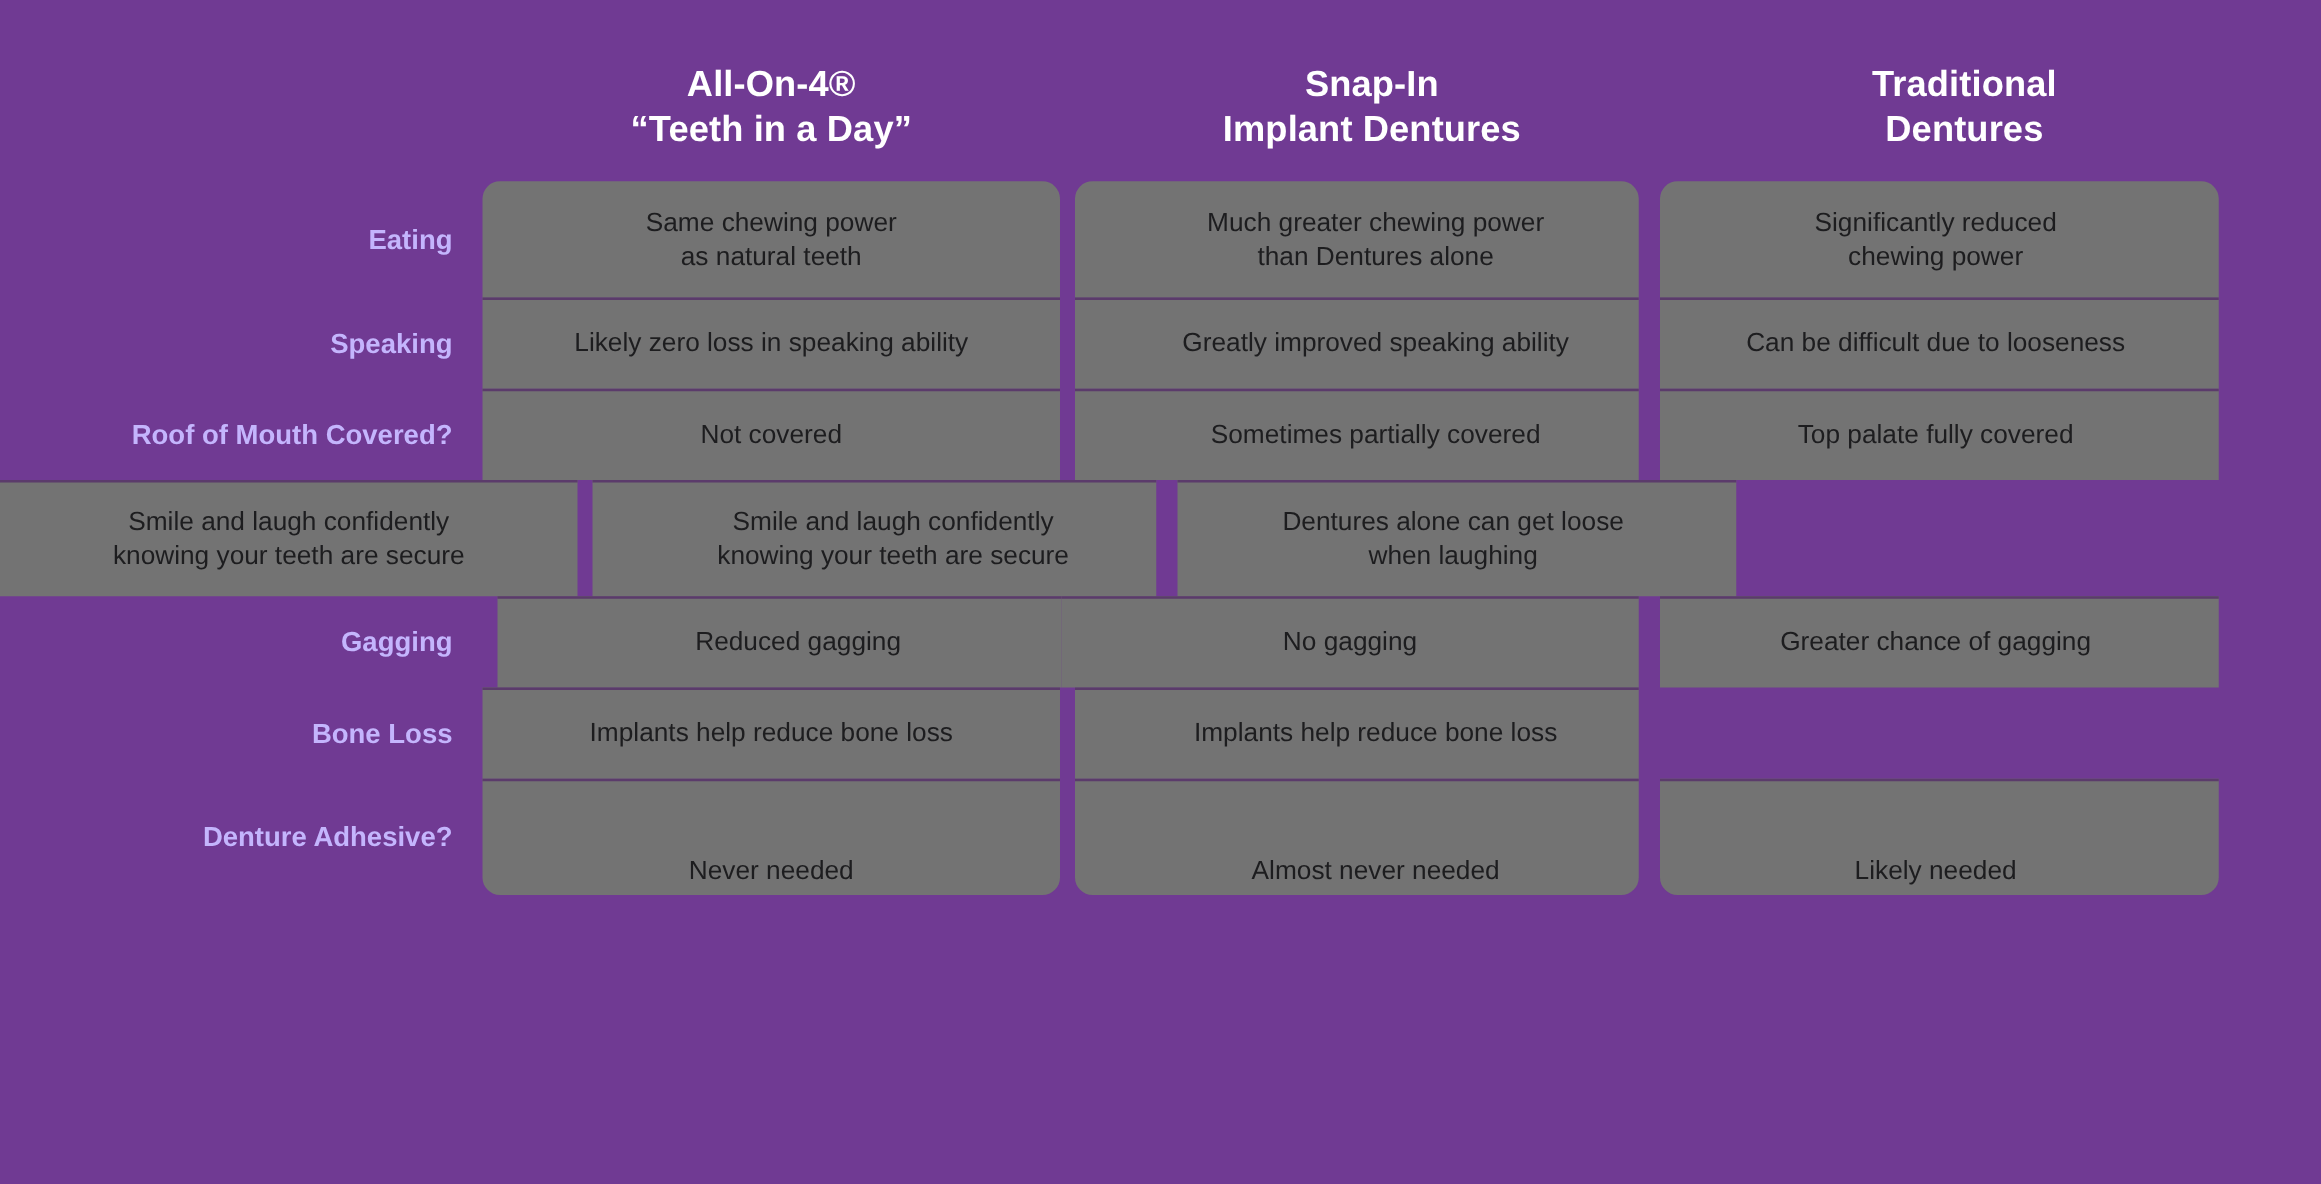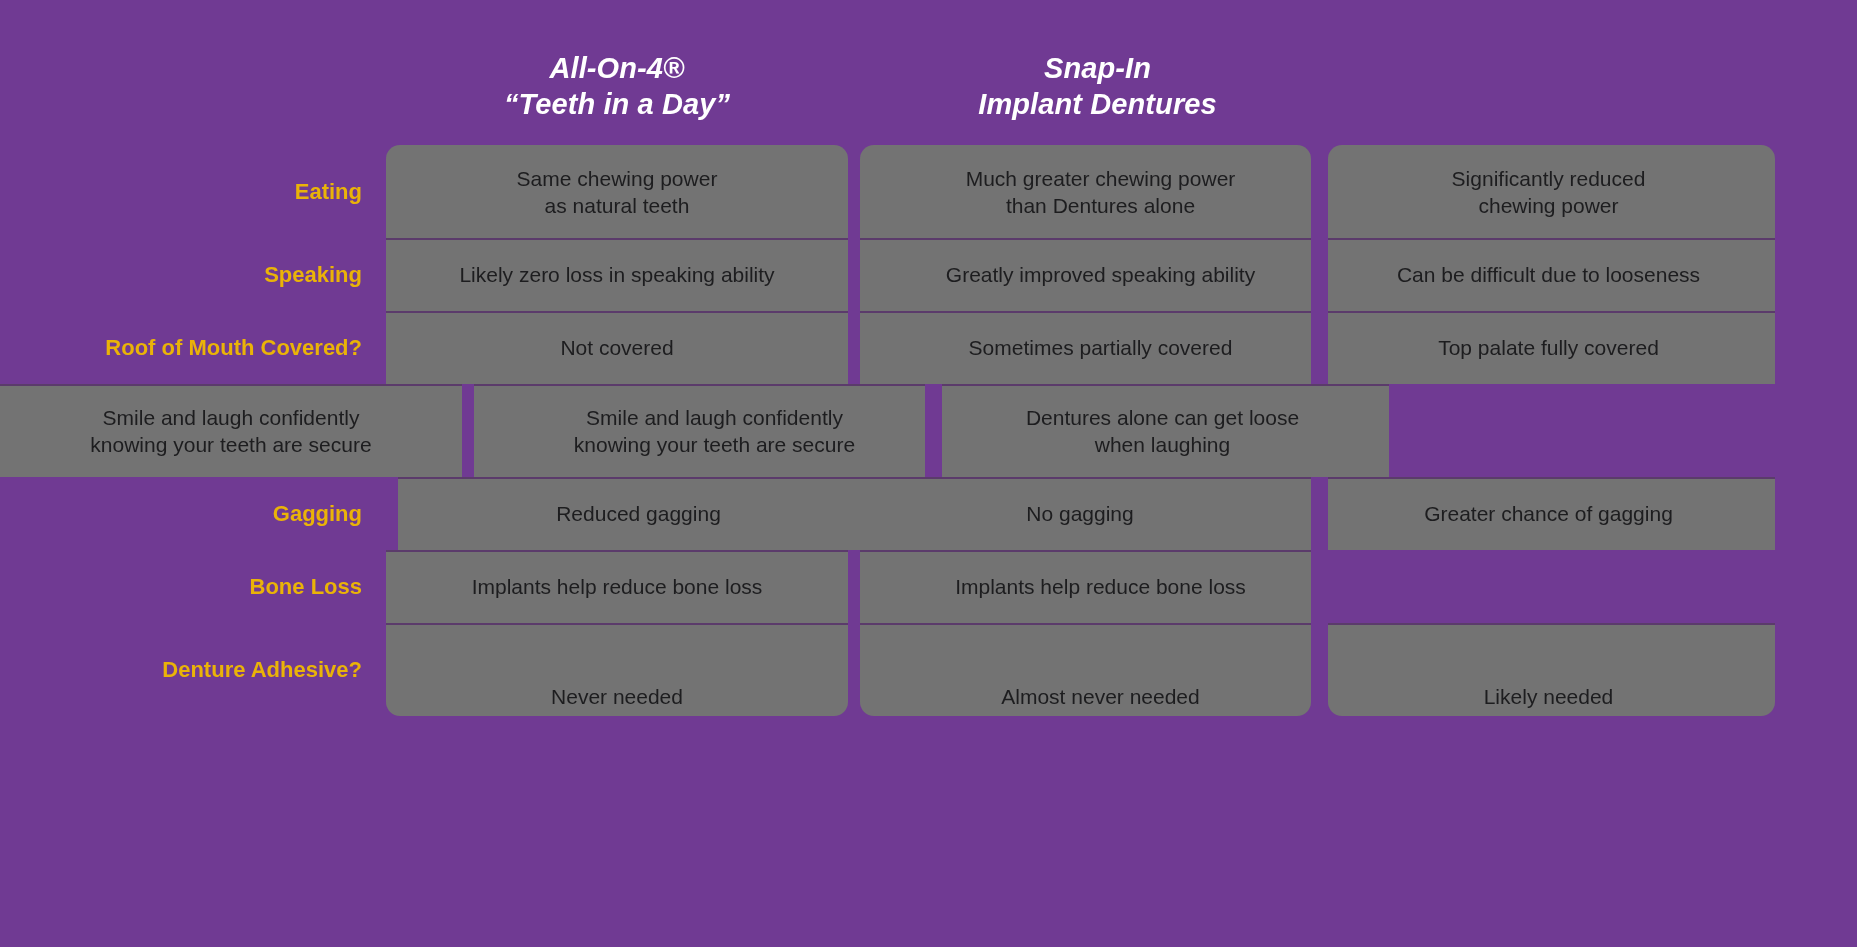--- a/index.html
+++ b/index.html
@@ -23,21 +23,20 @@
     box-sizing: border-box;
   }
 
   
   .headers {
     position: absolute;
     left: 0;
     top: 0;
     width: 1857px;
     height: 105px;
-    font-style: italic;
   }
   .col-header {
     position: absolute;
     top: 50px;
     color: #ffffff;
     font-weight: 700;
     font-size: 29px;
     line-height: 36px;
     text-align: center;
     letter-spacing: 0.1px;
@@ -67,21 +66,21 @@
 
   
   .row-label {
     width: 386px;
     flex: 0 0 386px;
     box-sizing: border-box;
     padding-right: 24px;
     display: flex;
     align-items: center;
     justify-content: flex-end;
-    color: #eab308;
+    color: #c4b5fd;
     font-weight: 700;
     font-size: 22px;
     line-height: 28px;
     text-align: right;
     white-space: nowrap;
   }
 
   
   .cell {
     box-sizing: border-box;
@@ -140,20 +139,24 @@
     <div class="col-header ch1">
       <span class="hline">All-On-4®</span>
       <span class="hline">“Teeth in a Day”</span>
     </div>
 
     <div class="col-header ch2">
       <span class="hline">Snap-In</span>
       <span class="hline">Implant Dentures</span>
     </div>
 
+    <div class="col-header ch3">
+      <span class="hline">Traditional</span>
+      <span class="hline">Dentures</span>
+    </div>
 
   </div>
 
   <div class="grid">
 
     <div class="row h-tall">
       <div class="row-label">Eating</div>
       <div class="cell c1">
         <span class="ctext">
           <span class="cline">Same chewing power</span>

